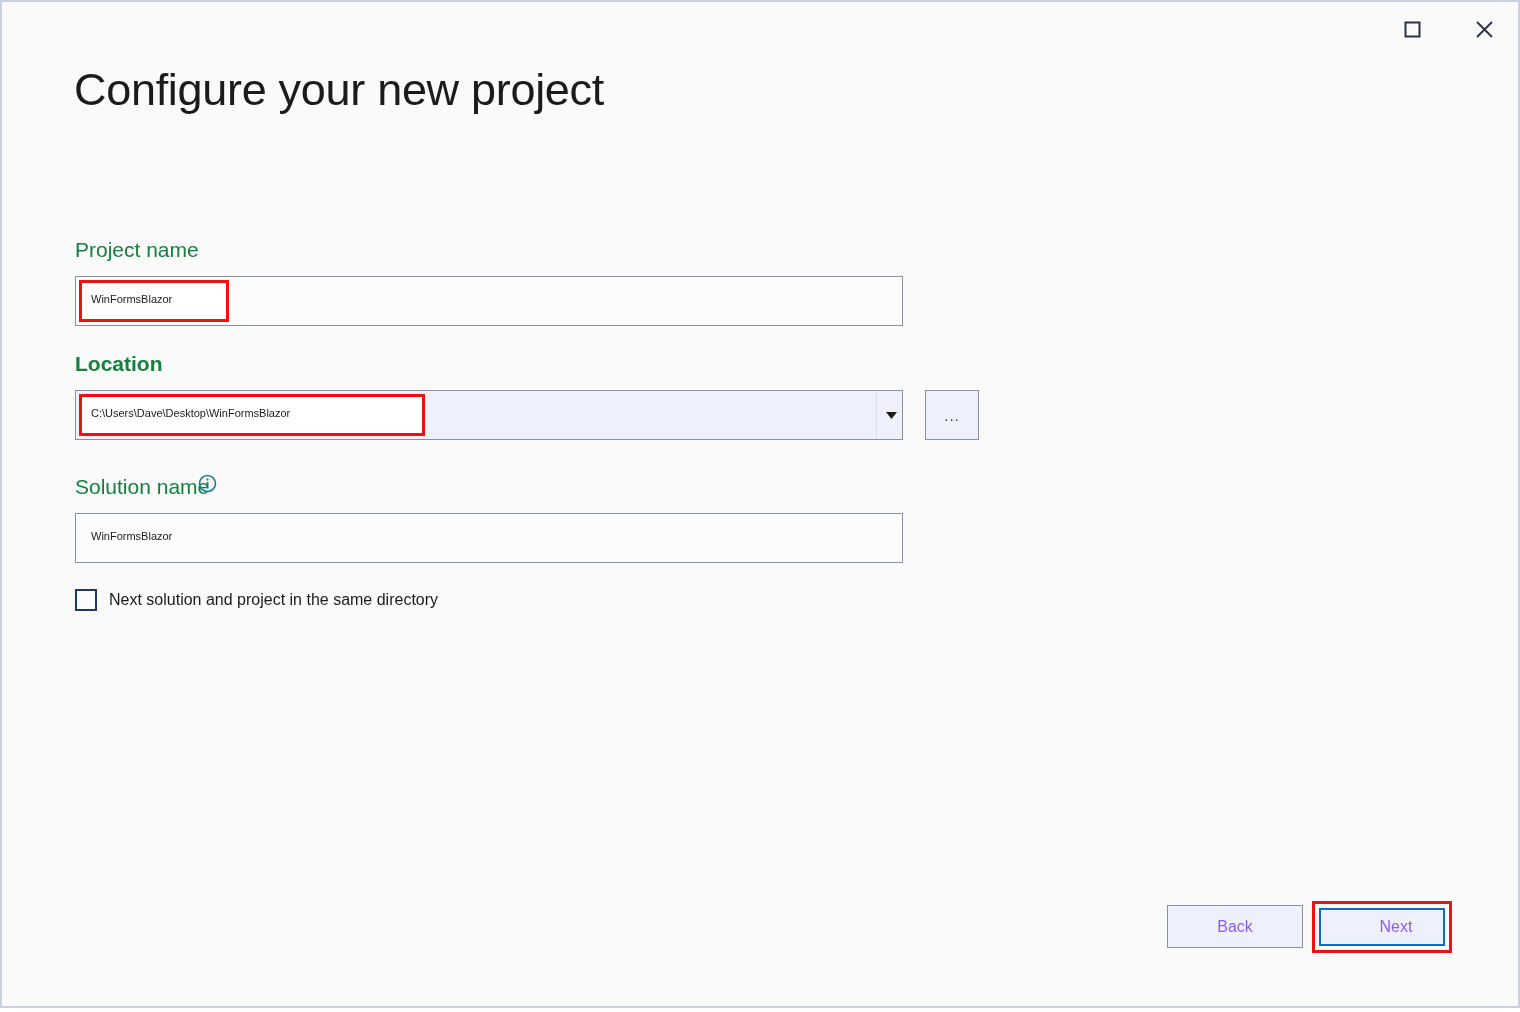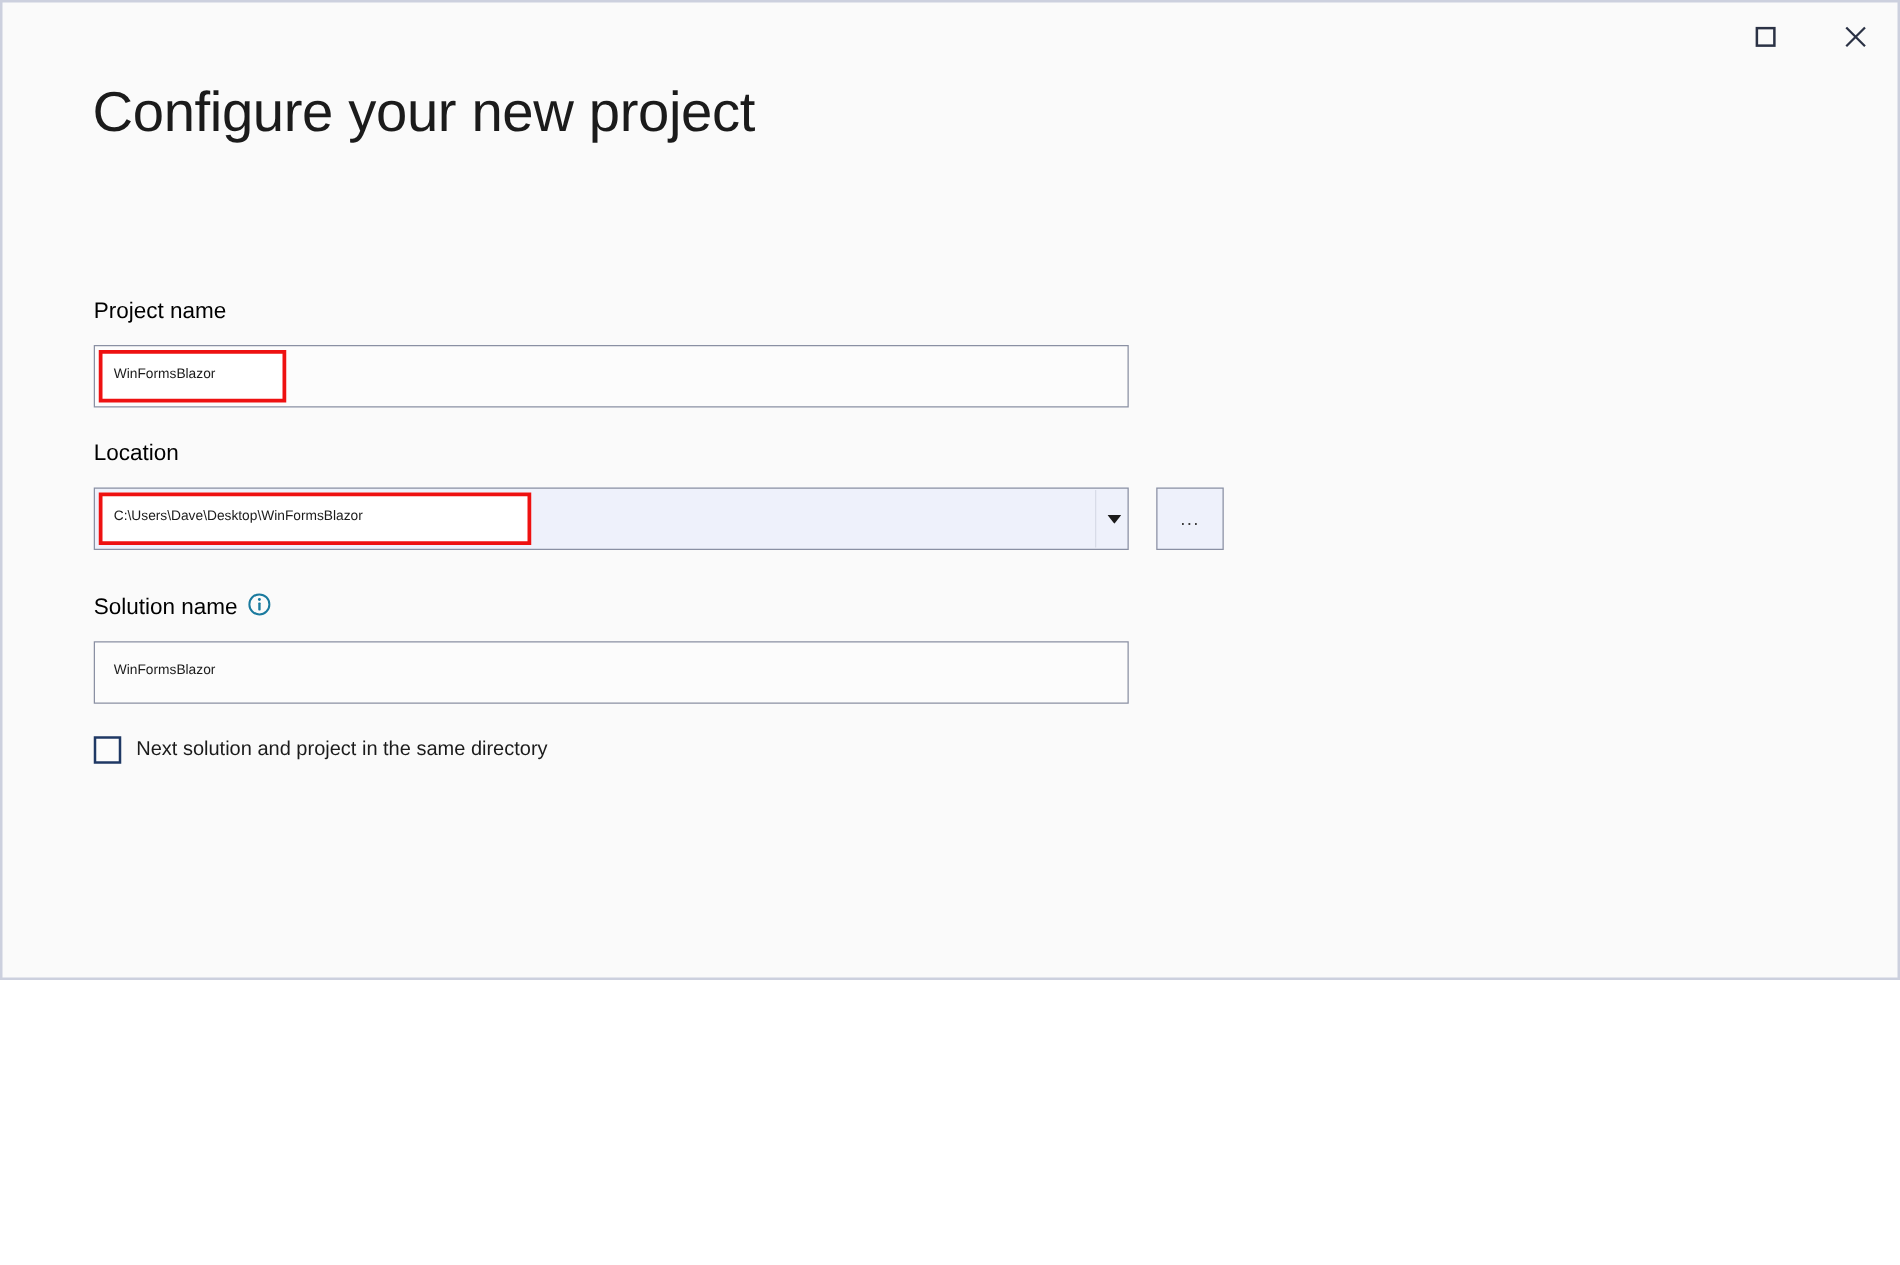--- a/index.html
+++ b/index.html
@@ -10,21 +10,21 @@
   body {
     width: 1520px;
     height: 1012px;
     font-family: "Liberation Sans", sans-serif;
     -webkit-font-smoothing: antialiased;
   }
   #window {
     position: absolute;
     left: 0; top: 0;
     width: 1520px;
-    height: 784px;
+    height: 1008px;
     box-sizing: border-box;
     background: #fafafa;
     border: 2px solid #ccd0de;
     overflow: hidden;
   }
 
   
   #titlebar {
     position: absolute;
     left: 0; top: 0;
@@ -79,22 +79,22 @@
     color: #1b1b1b;
     padding: 6px 12px;
     margin-right: 7px;
     white-space: nowrap;
     line-height: 1;
   }
 
   
   .field-label {
     position: absolute;
-    font-size: 18px;
-    color: #000000;
+    font-size: 21px;
+    color: #15803d;
     white-space: nowrap;
   }
   .text-input {
     position: absolute;
     box-sizing: border-box;
     border: 1px solid #8a90a3;
     background: #fcfcfc;
     font-size: 16px;
     color: #1b1b1b;
     display: flex;
@@ -119,21 +119,21 @@
     font-size: 11px;
     color: #1b1b1b;
     white-space: nowrap;
   }
 
   #lbl-project-name { left: 73px; top: 236px; }
   #input-project-name { left: 73px; top: 274px; width: 828px; height: 50px; }
   #annot-project-name { left: 77px; top: 278px; width: 150px; height: 42px; }
   #val-project-name { left: 89px; top: 291px; }
 
-  #lbl-location { left: 73px; top: 350px; }
+  #lbl-location { left: 73px; top: 350px; font-weight: bold; }
   #input-location { left: 73px; top: 388px; width: 828px; height: 50px; }
   #annot-location { left: 77px; top: 392px; width: 346px; height: 42px; }
   #val-location { left: 89px; top: 405px; }
 
   #combo-divider {
     position: absolute;
     left: 874px;
     top: 390px;
     width: 1px;
     height: 46px;

